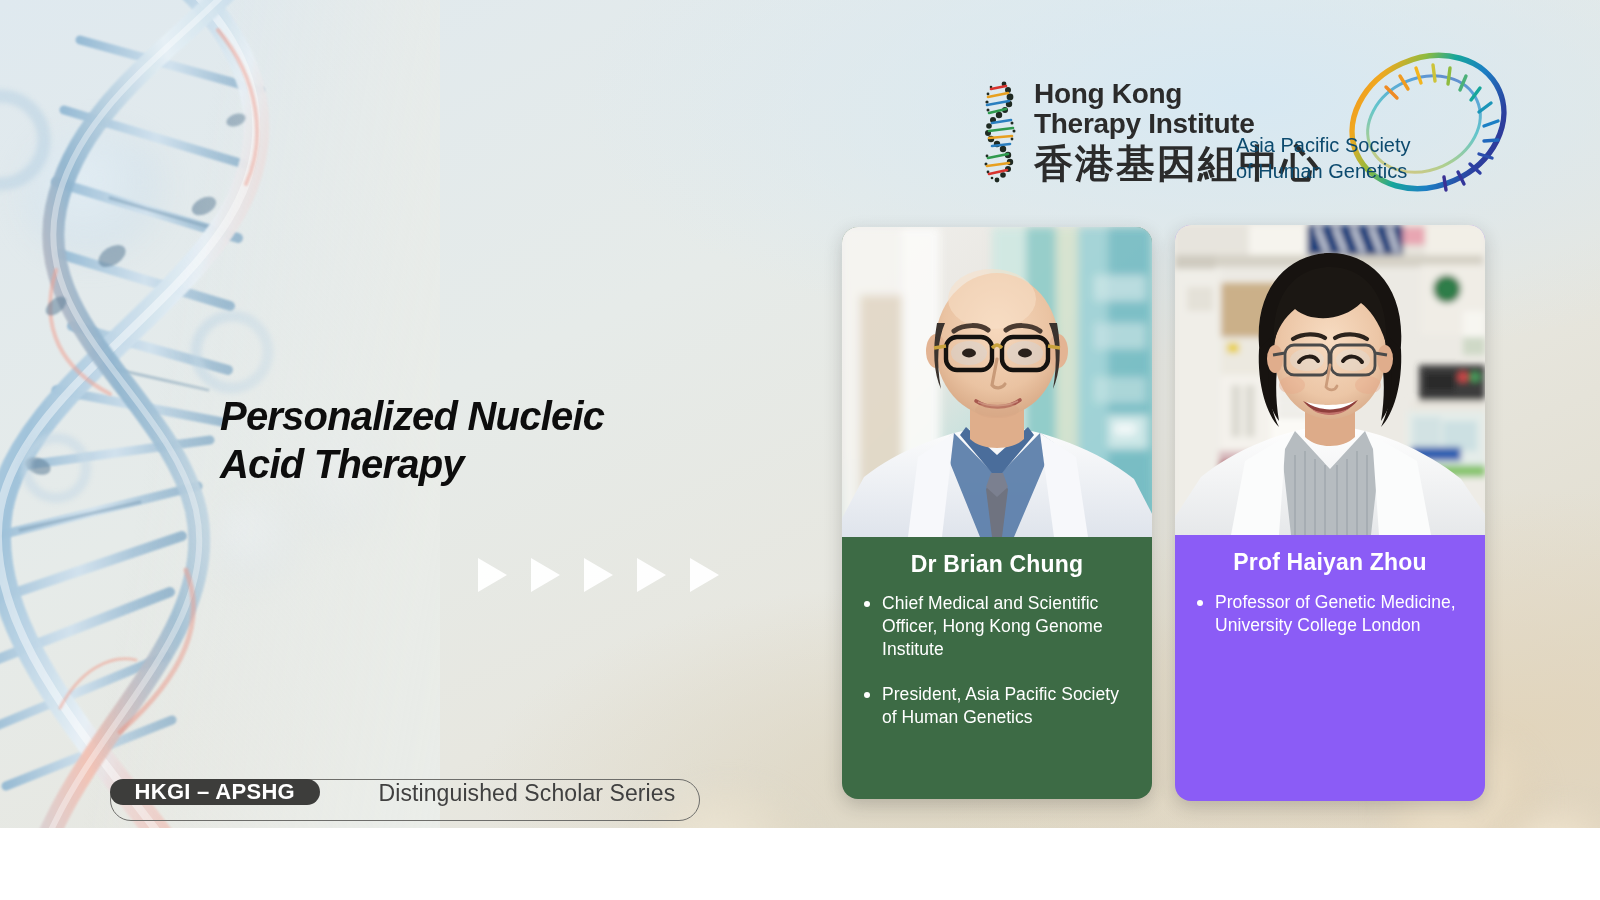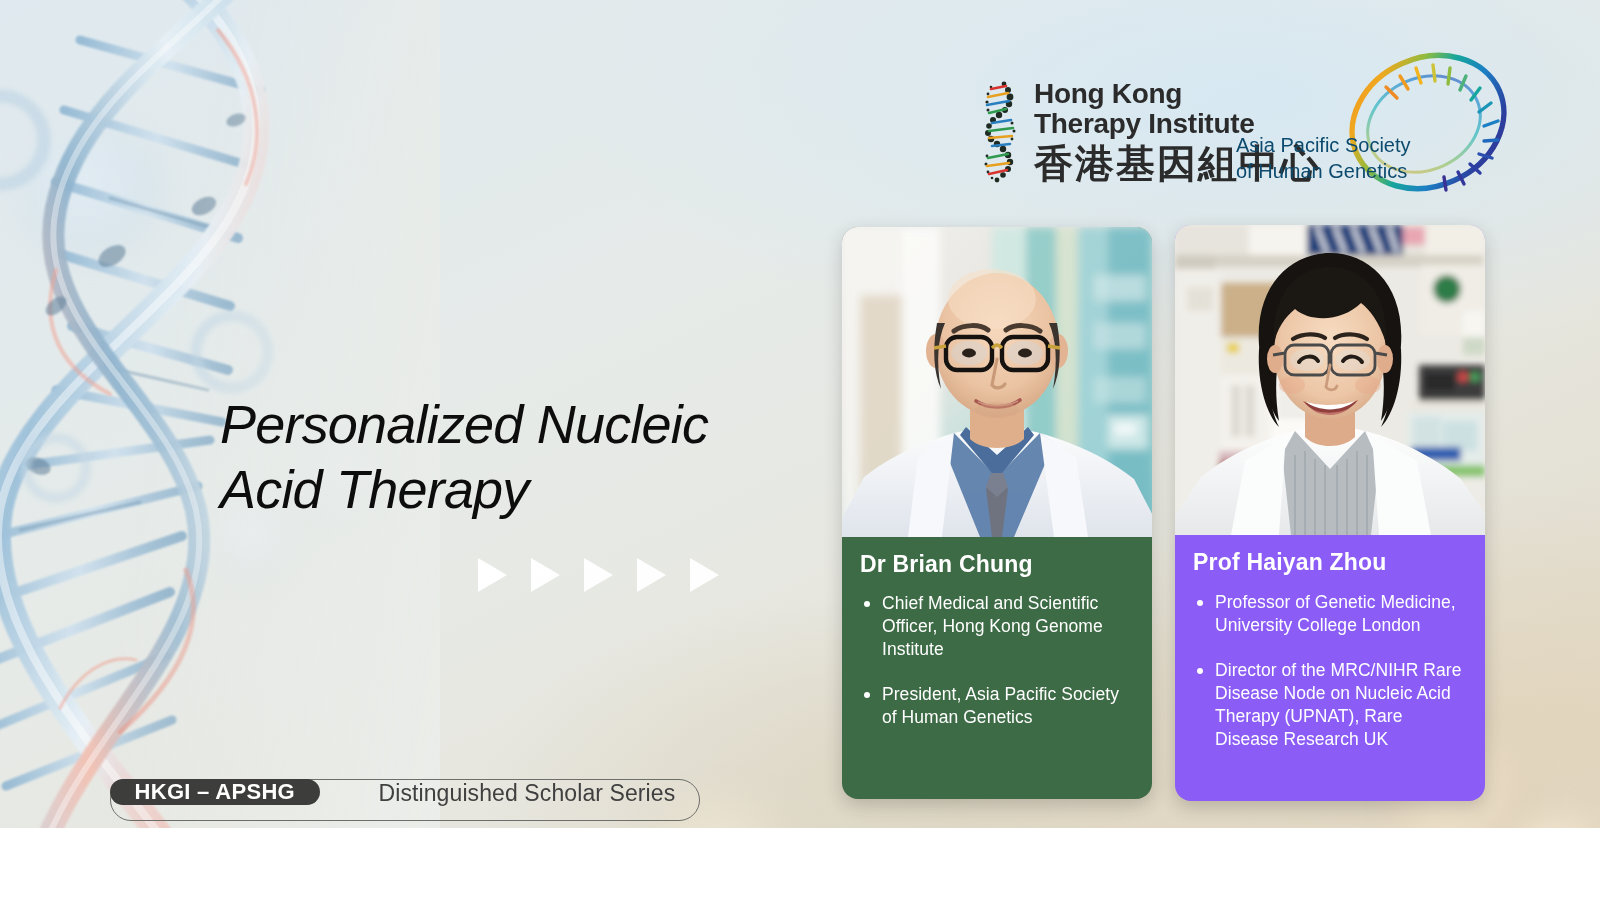--- a/index.html
+++ b/index.html
@@ -61,23 +61,23 @@
         rgba(233,236,232,0.95) 88%,
         rgba(233,236,232,1) 100%);
   }
 
   
   .title {
     position: absolute;
     left: 220px;
     top: 392px;
     width: 600px;
-    font-size: 54px;
+    font-size: 40px;
     line-height: 1.20;
-    font-weight: 400;
+    font-weight: 700;
     font-style: italic;
     letter-spacing: -0.8px;
     color: #0d0d0d;
     white-space: pre-line;
   }
 
   
   .arrows {
     position: absolute;
     left: 478px;
@@ -183,21 +183,21 @@
     position: relative;
     width: 100%;
     height: 310px;
     overflow: hidden;
   }
   .card-photo svg { display: block; width: 100%; height: 100%; }
 
   .card-body { padding: 14px 18px 16px 18px; }
 
   .card-name {
-    text-align: left;
+    text-align: center;
     color: #ffffff;
     font-size: 23px;
     font-weight: 700;
     letter-spacing: 0.2px;
     margin-bottom: 14px;
   }
   #card-zhou .card-name { margin-bottom: 15px; }
 
   .card-list { list-style: none; }
   .card-list li {
@@ -688,18 +688,17 @@
         <path d="M 136 184 C 146 192, 164 192, 175 183 C 164 189, 146 189, 136 184 Z" fill="#c2736c"></path>
 
         <ellipse cx="117" cy="160" rx="13" ry="9" fill="#e7ab8c" opacity="0.45"></ellipse>
         <ellipse cx="193" cy="160" rx="13" ry="9" fill="#e7ab8c" opacity="0.45"></ellipse>
       </svg>
     </div>
     <div class="card-body">
       <div class="card-name">Prof Haiyan Zhou</div>
       <ul class="card-list">
         <li>Professor of Genetic Medicine, University College London</li>
-        <li>Director of the MRC/NIHR Rare Disease Node on Nucleic Acid Therapy (UPNAT), Rare Disease Research UK</li>
       </ul>
     </div>
   </div>
 
 </div>
 
 </body></html>

